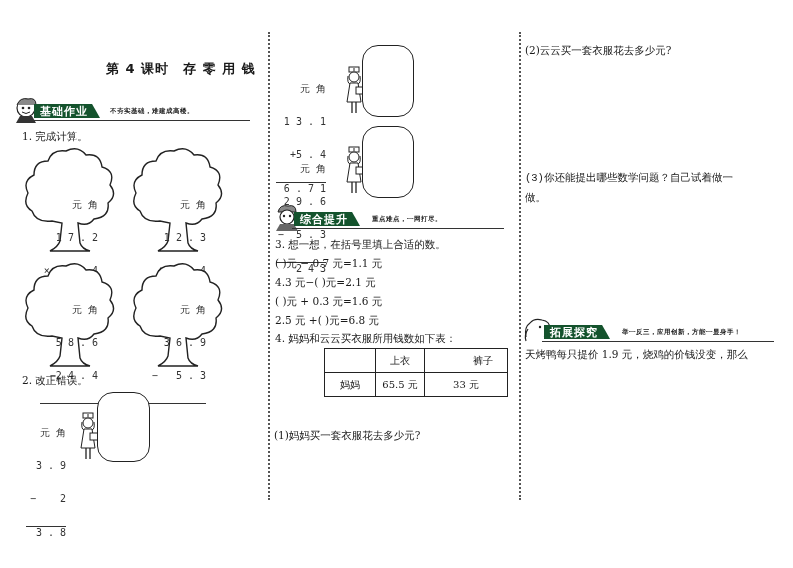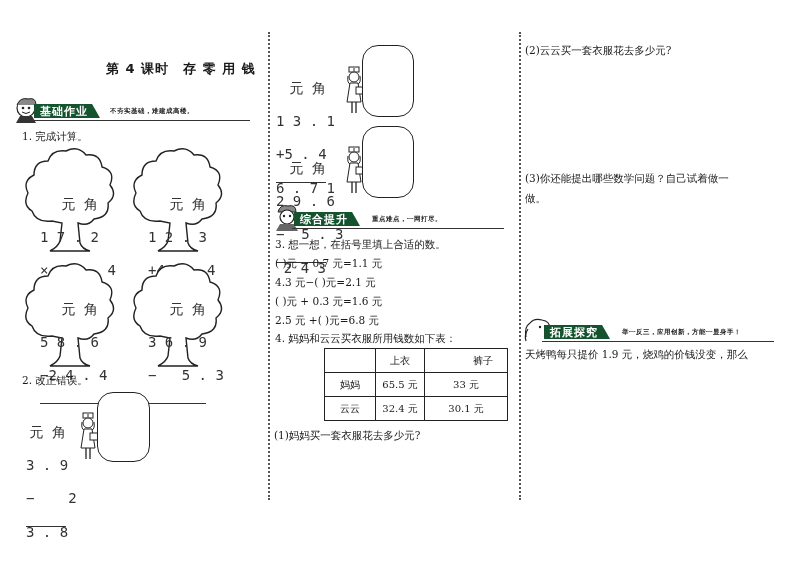--- a/index.html
+++ b/index.html
@@ -14,21 +14,21 @@
   .sec-head .badge { position:absolute; left:22px; top:4px; height:14px; padding:0 12px 0 6px;
         background:#14532d; color:#fff; font-family:"DejaVu Sans","Liberation Sans",sans-serif;
         font-size:11px; line-height:16px; font-weight:bold; letter-spacing:1px;
         clip-path:polygon(0 0, 88% 0, 100% 100%, 0 100%); }
   .sec-head .slogan { position:absolute; top:7px; font-size:6.5px; font-weight:bold;
         font-family:"DejaVu Sans","Liberation Sans",sans-serif; letter-spacing:0.5px; }
   .sec-head .rule { position:absolute; left:20px; top:20px; height:0; border-top:1px solid #333; }
   .sec-head svg.mascot { position:absolute; left:0; top:-4px; }
   .q { font-size:10.5px; line-height:14px; white-space:nowrap; }
   .tree { width:95px; height:110px; }
-  .calc { font-family:"DejaVu Sans Mono","Liberation Mono",monospace; font-size:14px;
+  .calc { font-family:"DejaVu Sans Mono","Liberation Mono",monospace; font-size:10px;
           line-height:11px; text-align:right; white-space:pre; color:#333; }
   .calc .line { border-top:1px solid #333; }
   .bubble { border:1.3px solid #222; border-radius:16px 16px 16px 16px; background:#fff; }
   table.money { border-collapse:collapse; font-size:10px; }
   table.money td { border:1.5px solid #222; text-align:center; height:23px; padding:0 4px; }
   .para { font-size:10.5px; line-height:20px; }
 </style>
 </head>
 <body>
 
@@ -185,33 +185,28 @@
       <tr>
     <td style="width:42px;"></td>
     <td style="width:40px;">上衣</td>
     <td style="width:40px;padding-left:38px;">裤子</td>
   </tr>
   <tr>
     <td>妈妈</td>
     <td>65.5 元</td>
     <td>33 元</td>
   </tr>
-  <tr>
-    <td>云云</td>
-    <td>32.4 元</td>
-    <td>30.1 元</td>
-  </tr>
 </tbody>
   </table>
 
 <div class="abs q" style="left:274px; top:428px;">(1)妈妈买一套衣服花去多少元?</div>
 
 <div class="abs q" style="left:525px; top:43px;">(2)云云买一套衣服花去多少元?</div>
 
-<div class="abs para" style="left:525px; top:168px;">
+<div class="abs para" style="left:525px; top:168px;font-family:Liberation Mono, monospace;">
   <div>(3)你还能提出哪些数学问题？自己试着做一</div>
   <div>做。</div>
 </div>
 
 <div class="abs sec-head" style="left:522px; top:321px; width:252px;">
   <svg class="mascot" width="32" height="28" viewBox="0 0 32 28">
     <path d="M4 20 Q2 10 8 6 Q12 1 20 3 Q28 4 28 12 Q28 18 22 20" fill="#fff" stroke="#222" stroke-width="1.2"></path>
     <path d="M6 12 Q2 18 4 24" fill="none" stroke="#222" stroke-width="1.2"></path>
     <circle cx="18" cy="10" r="1.2" fill="#222"></circle>
   </svg>

